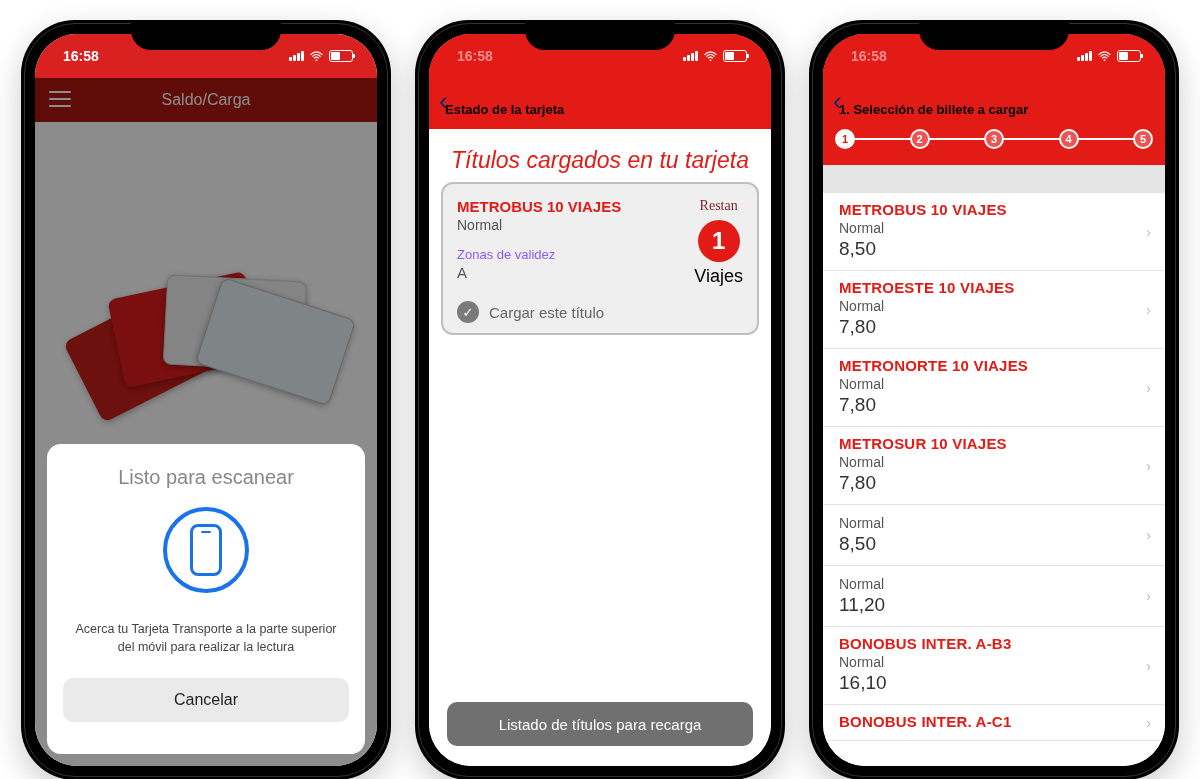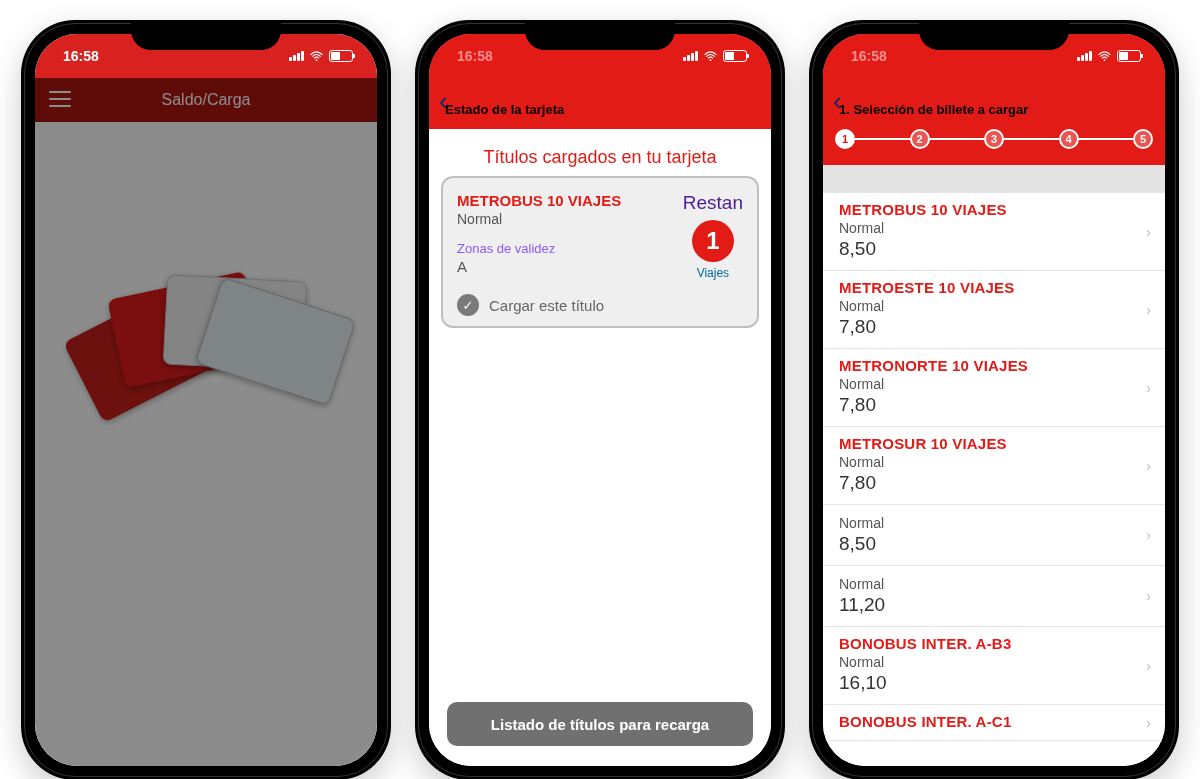--- a/index.html
+++ b/index.html
@@ -109,35 +109,35 @@
   .p2-back { color:#0c2a6a; position:absolute; left:10px; top:52px; font-size:26px; }
   .p2-section-title { color:#000000; font-size:13px; font-weight:700; padding:24px 16px 6px; }
   .p2-body { flex:1; overflow:auto; background:#fff; padding:6px 10px 70px; }
   .p2-card-row { display:flex; align-items:center; gap:8px; padding:4px 6px; }
   .p2-thumb { width:56px; height:36px; border-radius:4px; background:linear-gradient(135deg,#d71a16,#b01411); display:flex; flex-direction:column; justify-content:space-between; padding:3px; font-size:5px; color:#fff; }
   .p2-thumb .dots { height:8px; background:repeating-linear-gradient(90deg,#fff 0 2px,transparent 2px 4px); opacity:.4; }
   .p2-card-txt { flex:1; font-family:"Arial Narrow", Arial, sans-serif; }
   .p2-card-name { font-size:15px; color:#333; font-weight:500; }
   .p2-card-num { font-size:14px; color:#555; letter-spacing:.3px; }
   .p2-info { width:22px; height:22px; background:#7a7a7a; border-radius:50%; color:#fff; font-size:13px; font-weight:700; display:flex; align-items:center; justify-content:center; font-style:italic; }
-  .p2-loaded-title { text-align:center; font-size:18px; color:#e31b17; padding:12px 0 8px; font-weight:400; font-family: "Helvetica Neue", sans-serif; }
+  .p2-loaded-title { text-align:center; font-size:23px; color:#e31b17; padding:12px 0 8px; font-weight:400; font-family: "Helvetica Neue", sans-serif; font-style: italic; }
   .p2-ticket-box { border:2px solid #bfbfbf; background:#efefef; border-radius:12px; padding:14px 14px 10px; margin:0 2px; }
   .p2-ticket-head { display:flex; justify-content:space-between; }
   .p2-ticket-left { flex:1; }
   .p2-ticket-name { color:#e31b17; font-weight:700; font-size:15px; font-stretch:condensed; }
   .p2-ticket-sub { color:#555; font-size:14px; margin-top:2px; }
   .p2-zone-lbl { color:#8b5cf6; font-size:13px; margin-top:14px; }
   .p2-zone-val { color:#555; font-size:15px; margin-top:2px; }
   .p2-ticket-right { text-align:center; }
-  .p2-restan { color:#4c1d95; font-size:19px; }
+  .p2-restan { color:#7f1d1d; font-size:14px;font-family:Liberation Serif, serif; }
   .p2-count-badge { width:42px; height:42px; background:#e31b17; color:#fff; border-radius:50%; display:flex; align-items:center; justify-content:center; font-size:24px; font-weight:700; margin:6px auto 4px; }
-  .p2-viajes { color:#0369a1; font-size:12px; }
+  .p2-viajes { color:#000000; font-size:18px; }
   .p2-load-row { display:flex; align-items:center; gap:10px; padding-top:14px; color:#666; font-size:15px; }
   .p2-check { width:22px; height:22px; border-radius:50%; background:#7a7a7a; color:#fff; display:flex; align-items:center; justify-content:center; font-size:13px; }
-  .p2-bottom-pill { position:absolute; left:18px; right:18px; bottom:20px; height:44px; background:#707070; border-radius:10px; color:#fff; font-size:15px; font-weight:700; display:flex; align-items:center; justify-content:center; }
+  .p2-bottom-pill { position:absolute; left:18px; right:18px; bottom:20px; height:44px; background:#707070; border-radius:10px; color:#fff; font-size:15px; font-weight:400; display:flex; align-items:center; justify-content:center; }
 
   
   .p3-stepper-row { display:flex; align-items:center; padding:6px 12px 10px; background:#e31b17; }
   .p3-step { width:20px; height:20px; border-radius:50%; display:flex; align-items:center; justify-content:center; font-size:11px; font-weight:700; border:2px solid #fff; }
   .p3-step.active { background:#fff; color:#e31b17; }
   .p3-step.inactive { background:rgba(255,255,255,.25); color:#fff; }
   .p3-line { flex:1; height:2px; background:#fff; }
   .p3-grey-gap { height:28px; background:#e4e4e4; }
   .p3-list { flex:1; overflow:auto; background:#fff; }
   .p3-item { padding:8px 16px 10px; border-bottom:1px solid #e4e4e4; position:relative; }
@@ -180,20 +180,28 @@
         <span>Saldo/Carga</span>
       </div>
       <div class="p1-cards-art">
         <div class="card c1"></div>
           <div class="card c2"></div>
           <div class="card c3"></div>
           <div class="card c4"></div>
       </div>
     </div>
     <div class="p1-dim-overlay"></div>
+    <div class="scan-sheet">
+      <div class="scan-title">Listo para escanear</div>
+      <div class="scan-circle">
+        <div class="scan-phone-icon"></div>
+      </div>
+      <div class="scan-inst">Acerca tu Tarjeta Transporte a la parte superior del móvil para realizar la lectura</div>
+      <div class="scan-cancel">Cancelar</div>
+    </div>
   </div>
 </div>
 
 <div class="phone">
   <div class="notch"></div>
   <div class="screen">
     <div class="p2-red-band">
       <div class="status-bar on-dark" style="background:#e31b17">
         <span class="status-time low-opacity">16:58</span>
         <span class="status-icons">

